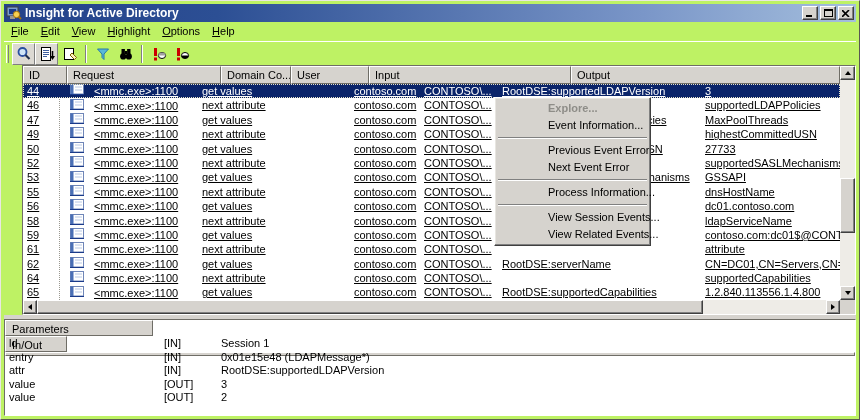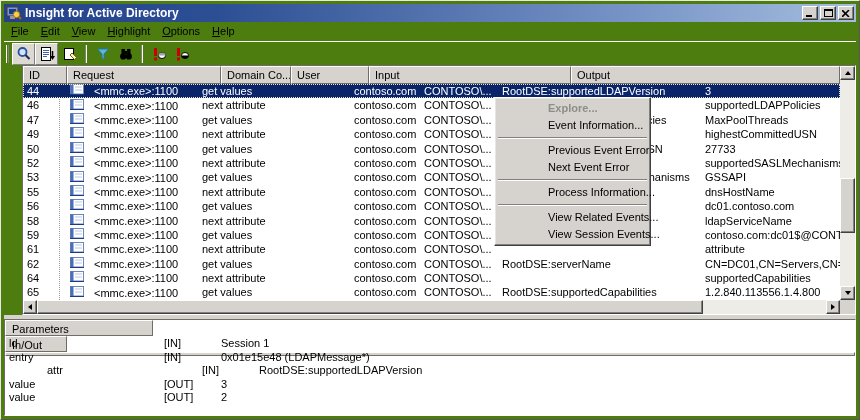--- a/index.html
+++ b/index.html
@@ -1,19 +1,19 @@
 <!DOCTYPE html>
 <html><head>
 <meta charset="utf-8">
 <style>
   * { box-sizing: border-box; margin: 0; padding: 0; }
   html,body { width:860px; height:420px; overflow:hidden; }
   body { font-family:"Liberation Sans", sans-serif; font-size:11px; color:#000; background:#d6d3ce; position:relative; }
 
-  .window { position:absolute; inset:0; background:#4d7c0f;
+  .window { position:absolute; inset:0; background:#bef264;
             border-top:1px solid #e9e7e2; border-left:1px solid #e9e7e2;
             border-right:1px solid #5a5852; border-bottom:1px solid #5a5852; }
 
   
   .titlebar { position:absolute; left:3px; right:3px; top:3px; height:18px;
               background:linear-gradient(90deg,#24418a 0%, #2c4f94 25%, #7a96c8 75%, #a4bedd 100%);
               display:flex; align-items:center; padding-left:2px; }
   .titlebar .app-icon { width:16px; height:16px; margin-right:3px; flex:none; }
   .titlebar .title { color:#fff; font-weight:bold; font-size:12px; white-space:nowrap; flex:1; }
   .winbtns { display:flex; gap:2px; margin-right:2px; }
@@ -37,21 +37,21 @@
 
   
   .listview { position:absolute; left:21px; right:3px; top:64px; height:250px; background:#fff;
               border:1px solid; border-color:#6f6d66 #fff #fff #6f6d66; }
   .lv-header { position:absolute; left:0; right:15px; top:0; height:18px; display:flex; overflow:hidden; }
   .lv-hcell { flex:none; background:#d6d3ce; border:1px solid; border-color:#fff #6f6d66 #6f6d66 #fff;
               padding:2px 0 0 5px; white-space:nowrap; overflow:hidden; height:18px; }
   .lv-hcell.fill { flex:1; }
   .lv-rows { position:absolute; left:0; right:15px; top:18px; bottom:14px; overflow:hidden; }
   .gridline { position:absolute; left:36px; top:0; bottom:0; width:0; border-left:1px dotted #9a9890; z-index:0; }
-  .lv-row { display:flex; height:14.4px; line-height:14px; white-space:nowrap; position:relative; z-index:1; }
+  .lv-row { display:flex; height:14.4px; line-height:14px; white-space:nowrap; position:relative; z-index:1;text-decoration:underline; }
   .lv-row.selected { background:#0a246a; color:#fff; outline:1px dotted #e8e4c8; outline-offset:-1px; z-index:2; }
   .lv-cell { flex:none; overflow:hidden; white-space:nowrap; padding-left:4px; }
   .lv-cell.c-proc { display:flex; align-items:center; padding-left:3px; }
   .lv-cell.c-proc svg { margin-right:10px; flex:none; }
   .lv-cell.c-req { padding-left:6px; }
   .lv-cell.c-out { flex:1; padding-left:5px; }
 
   
   .vscroll { position:absolute; right:0; top:0; bottom:14px; width:15px; background:#eeece7; }
   .hscroll { position:absolute; left:0; right:15px; bottom:0; height:14px; background:#eeece7; }
@@ -504,21 +504,21 @@
           <div class="p-cell" style="width: 148px;">ld</div>
           <div class="p-cell c-dir" style="width: 62px;">[IN]</div>
           <div class="p-cell c-val">Session 1</div>
         </div>
         <div class="p-row">
           <div class="p-cell" style="width: 148px;">entry</div>
           <div class="p-cell c-dir" style="width: 62px;">[IN]</div>
           <div class="p-cell c-val">0x01e15e48 (LDAPMessage*)</div>
         </div>
         <div class="p-row">
-          <div class="p-cell" style="width: 148px; margin-left: 38px;">attr</div>
+          <div class="p-cell" style="width: 148px;">attr</div>
           <div class="p-cell c-dir" style="width: 62px;">[IN]</div>
           <div class="p-cell c-val">RootDSE:supportedLDAPVersion</div>
         </div>
         <div class="p-row">
           <div class="p-cell" style="width: 148px;">value</div>
           <div class="p-cell c-dir" style="width: 62px;">[OUT]</div>
           <div class="p-cell c-val">3</div>
         </div>
         <div class="p-row">
           <div class="p-cell" style="width: 148px;">value</div>
@@ -530,17 +530,17 @@
 
   <div class="ctxmenu" id="ctxmenu">
       <div class="cm-item disabled">Explore...</div>
       <div class="cm-item">Event Information...</div>
       <div class="cm-sep"></div>
       <div class="cm-item">Previous Event Error</div>
       <div class="cm-item">Next Event Error</div>
       <div class="cm-sep"></div>
       <div class="cm-item">Process Information...</div>
       <div class="cm-sep"></div>
+      <div class="cm-item">View Session Events...</div>
       <div class="cm-item">View Related Events...</div>
-      <div class="cm-item">View Session Events...</div>
     </div>
 
 </div>
 
 </body></html>

